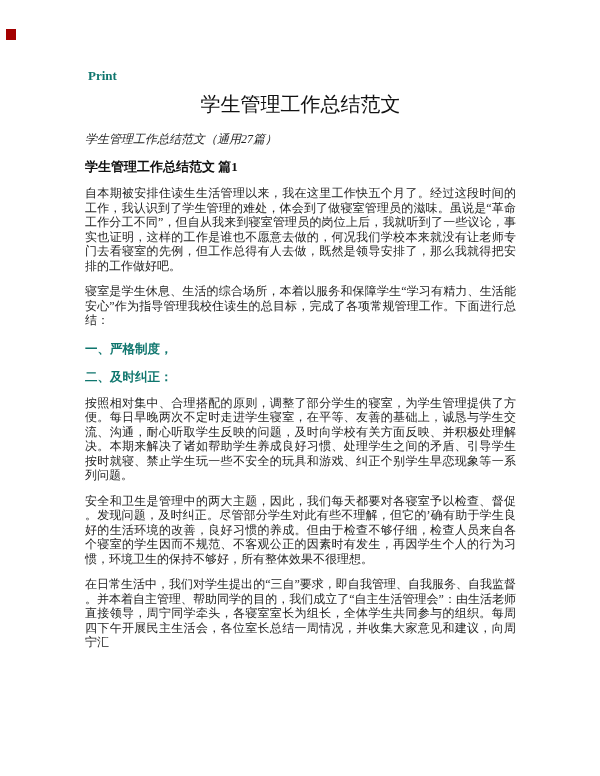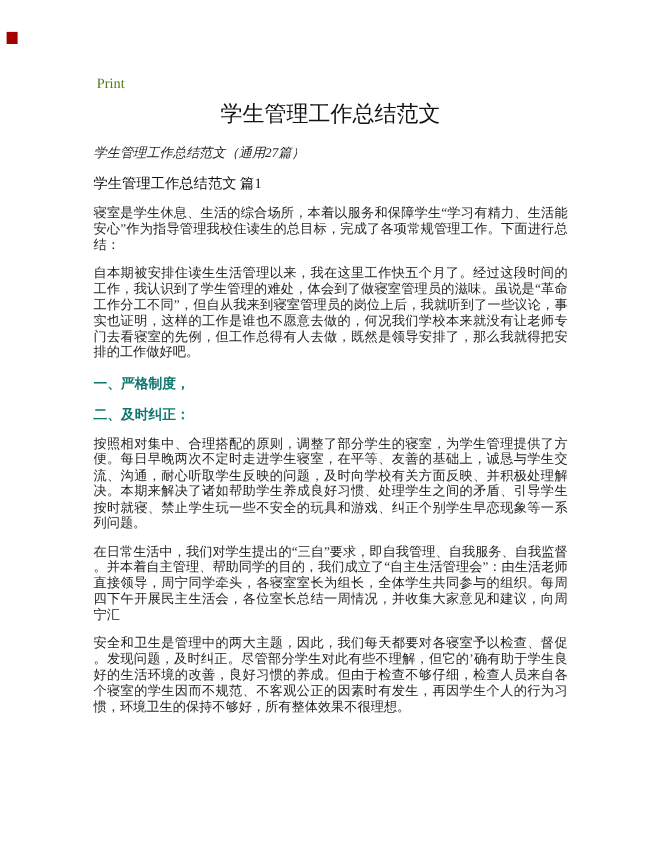--- a/index.html
+++ b/index.html
@@ -18,22 +18,23 @@
     top: 29px;
     width: 10px;
     height: 11px;
     background: #a40000;
   }
   .print-label {
     position: absolute;
     left: 88px;
     top: 68px;
     font-size: 13px;
-    color: #4d7c0f;
+    color: #0f766e;
     cursor: pointer;
+    font-weight: bold;
   }
   .content {
     position: absolute;
     left: 85px;
     top: 92px;
     width: 431px;
   }
   .doc-title {
     font-size: 20px;
     font-weight: normal;
@@ -43,21 +44,21 @@
     line-height: 24px;
   }
   .doc-subtitle {
     font-size: 12px;
     margin: 0 0 13px 0;
     line-height: 14.5px;
     font-style: italic;
   }
   .part-heading {
     font-size: 13px;
-    font-weight: normal;
+    font-weight: bold;
     color: #111111;
     margin: 0 0 12px 0;
     line-height: 14.5px;
   }
   .body-para {
     font-size: 12px;
     line-height: 14.5px;
     text-align: justify;
     margin: 0 0 11px 0;
     line-break: anywhere;
@@ -82,29 +83,29 @@
   <div class="print-label">Print</div>
 
   <div class="content">
 
     <h1 class="doc-title">学生管理工作总结范文</h1>
 
     <p class="doc-subtitle">学生管理工作总结范文（通用27篇）</p>
 
     <h2 class="part-heading">学生管理工作总结范文 篇1</h2>
 
+    <p class="body-para">自本期被安排住读生生活管理以来，我在这里工作快五个月了。经过这段时间的工作，我认识到了学生管理的难处，体会到了做寝室管理员的滋味。虽说是“革命工作分工不同”，但自从我来到寝室管理员的岗位上后，我就听到了一些议论，事实也证明，这样的工作是谁也不愿意去做的，何况我们学校本来就没有让老师专门去看寝室的先例，但工作总得有人去做，既然是领导安排了，那么我就得把安排的工作做好吧。</p>
+
     <p class="body-para">寝室是学生休息、生活的综合场所，本着以服务和保障学生“学习有精力、生活能安心”作为指导管理我校住读生的总目标，完成了各项常规管理工作。下面进行总结：</p>
-
-    <p class="body-para">自本期被安排住读生生活管理以来，我在这里工作快五个月了。经过这段时间的工作，我认识到了学生管理的难处，体会到了做寝室管理员的滋味。虽说是“革命工作分工不同”，但自从我来到寝室管理员的岗位上后，我就听到了一些议论，事实也证明，这样的工作是谁也不愿意去做的，何况我们学校本来就没有让老师专门去看寝室的先例，但工作总得有人去做，既然是领导安排了，那么我就得把安排的工作做好吧。</p>
 
     <h3 class="sec-heading">一、严格制度，</h3>
 
 
     <h3 class="sec-heading">二、及时纠正：</h3>
 
     <p class="body-para">按照相对集中、合理搭配的原则，调整了部分学生的寝室，为学生管理提供了方便。每日早晚两次不定时走进学生寝室，在平等、友善的基础上，诚恳与学生交流、沟通，耐心听取学生反映的问题，及时向学校有关方面反映、并积极处理解决。本期来解决了诸如帮助学生养成良好习惯、处理学生之间的矛盾、引导学生按时就寝、禁止学生玩一些不安全的玩具和游戏、纠正个别学生早恋现象等一系列问题。</p>
 
+    <p class="body-para">安全和卫生是管理中的两大主题，因此，我们每天都要对各寝室予以检查、督促。发现问题，及时纠正。尽管部分学生对此有些不理解，但它的’确有助于学生良好的生活环境的改善，良好习惯的养成。但由于检查不够仔细，检查人员来自各个寝室的学生因而不规范、不客观公正的因素时有发生，再因学生个人的行为习惯，环境卫生的保持不够好，所有整体效果不很理想。</p>
+
     <p class="body-para">在日常生活中，我们对学生提出的“三自”要求，即自我管理、自我服务、自我监督。并本着自主管理、帮助同学的目的，我们成立了“自主生活管理会”：由生活老师直接领导，周宁同学牵头，各寝室室长为组长，全体学生共同参与的组织。每周四下午开展民主生活会，各位室长总结一周情况，并收集大家意见和建议，向周宁汇</p>
-
-    <p class="body-para">安全和卫生是管理中的两大主题，因此，我们每天都要对各寝室予以检查、督促。发现问题，及时纠正。尽管部分学生对此有些不理解，但它的’确有助于学生良好的生活环境的改善，良好习惯的养成。但由于检查不够仔细，检查人员来自各个寝室的学生因而不规范、不客观公正的因素时有发生，再因学生个人的行为习惯，环境卫生的保持不够好，所有整体效果不很理想。</p>
 
   </div>
 </div>
 
 </body></html>

